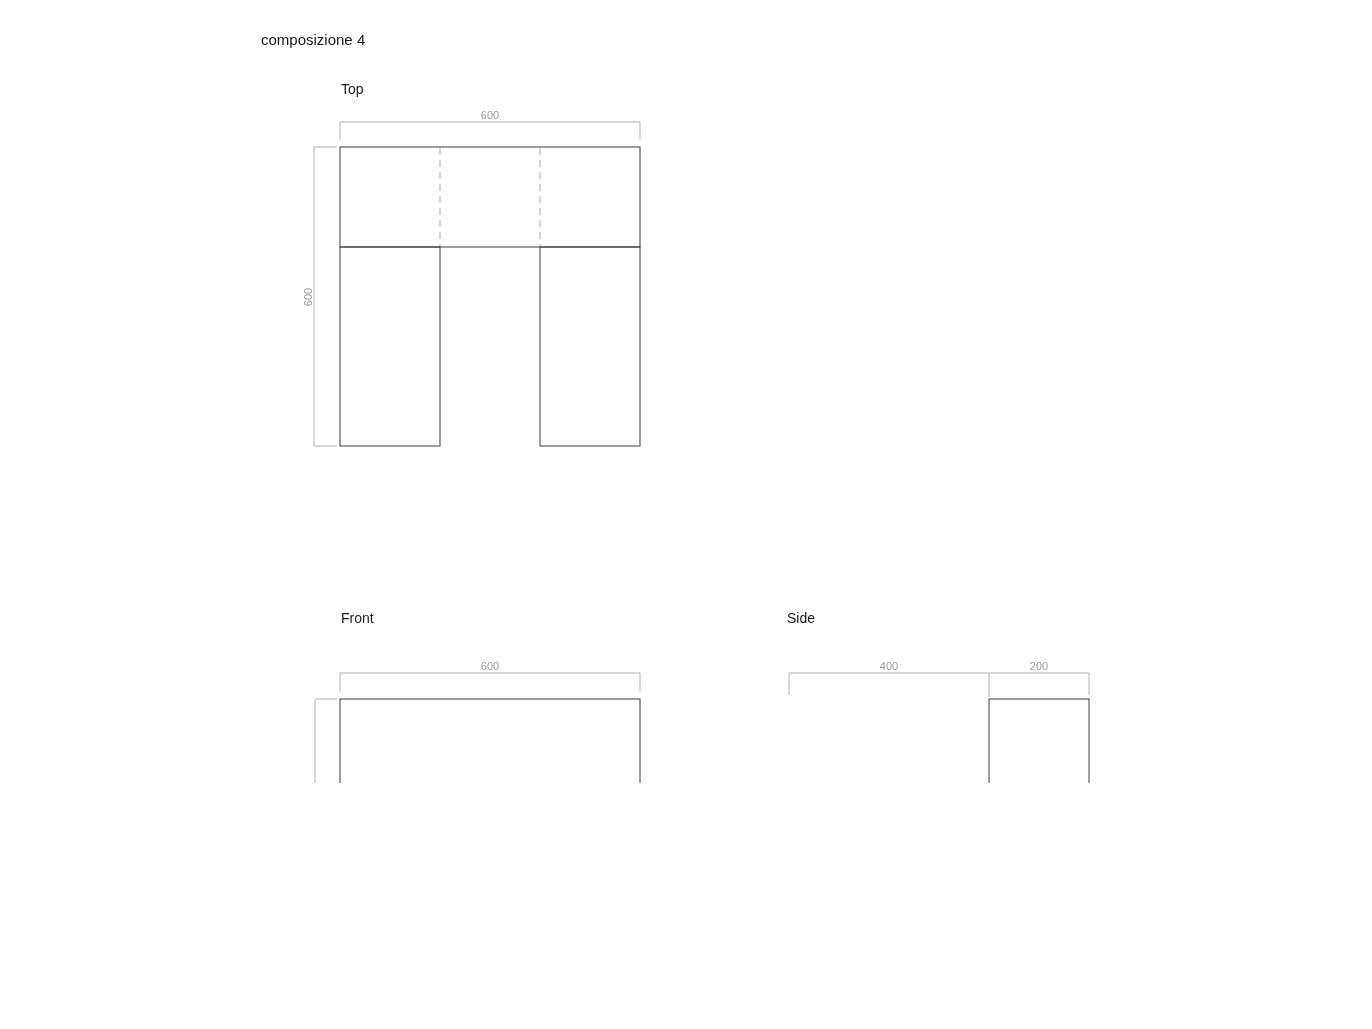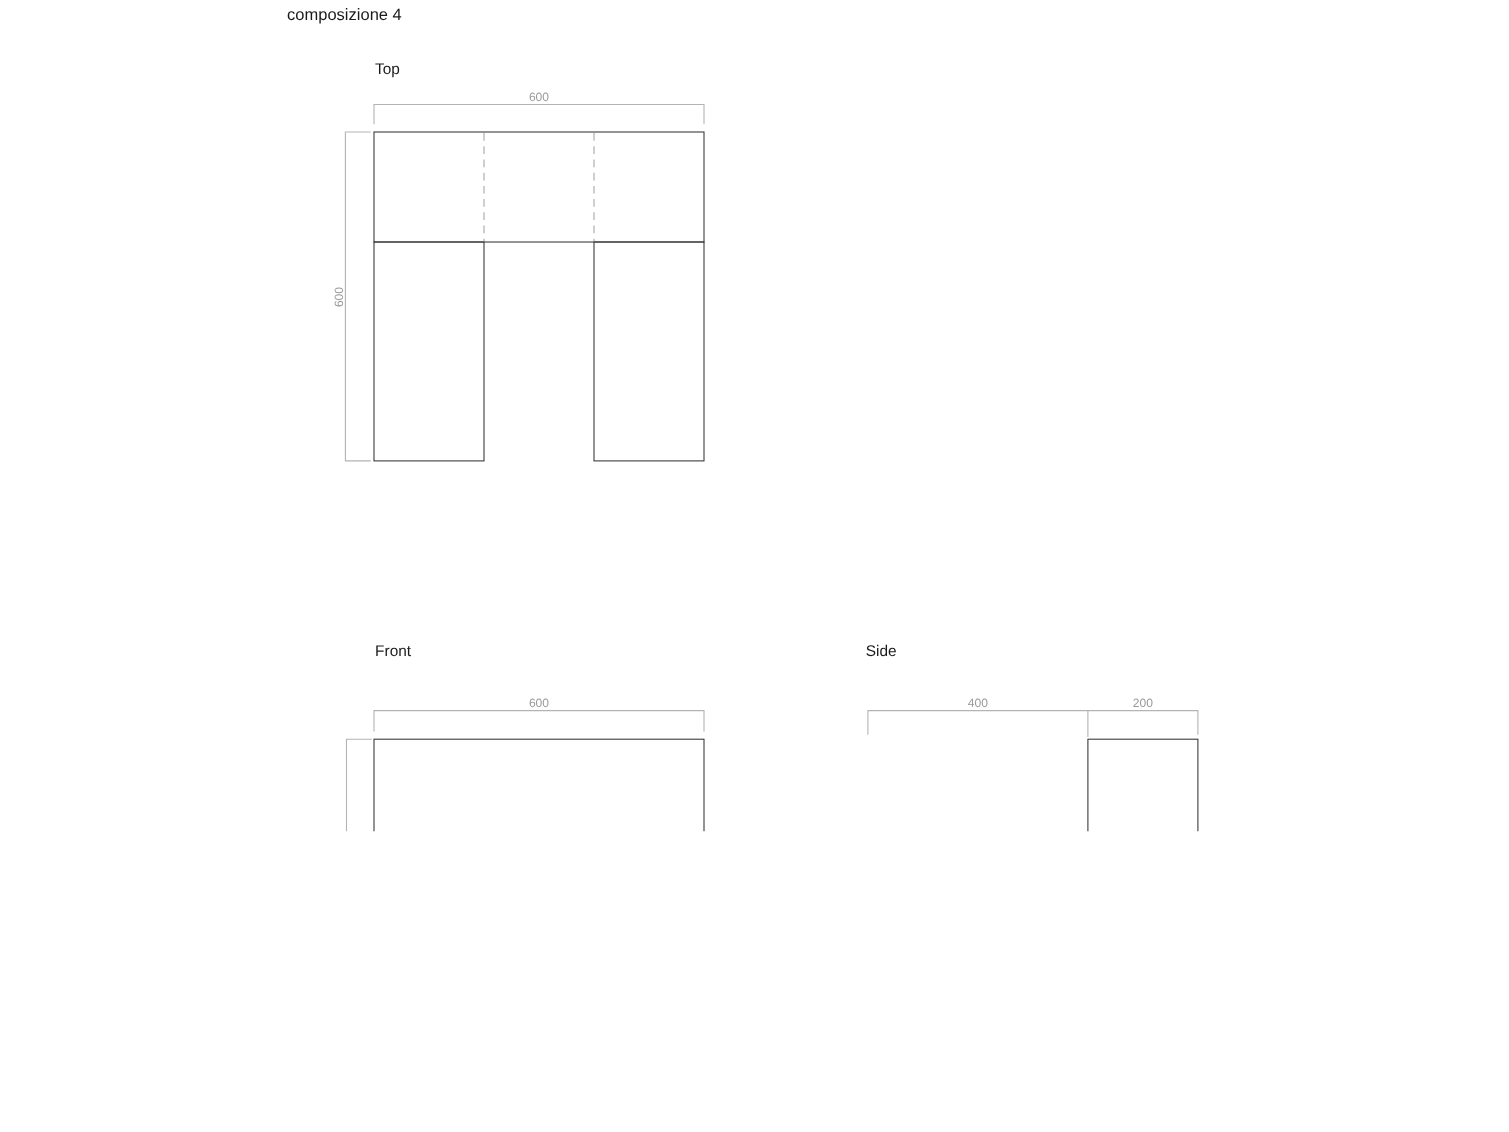--- a/index.html
+++ b/index.html
@@ -3,20 +3,21 @@
 <meta charset="utf-8">
 <style>
   html, body { margin: 0; padding: 0; background: #fff; }
   .canvas {
     position: relative;
     width: 1372px;
     height: 756px;
     background: var(--background, #ffffff);
     font-family: "Liberation Sans", sans-serif;
     overflow: hidden;
+    margin-top: 27px;
   }
   svg { position: absolute; left: 0; top: 0; }
   svg text { font-family: "Liberation Sans", sans-serif; }
   .title-text { font-size: 15px; fill: var(--label-text, #000000); }
   .view-label { font-size: 14px; fill: var(--label-text, #1a1a1a); }
   .dim-path { fill: none; stroke: var(--dim-line, #b3b3b3); stroke-width: 1; }
   .dim-tick { stroke: var(--dim-line, #b3b3b3); stroke-width: 1; }
   .dim-text { font-size: 11px; fill: var(--dim-text, #9a9a9a); text-anchor: middle; }
   .panel { fill: none; stroke: var(--outline, #3c3c3c); stroke-width: 1; }
   .edge { stroke: var(--outline, #3c3c3c); stroke-width: 1; }

